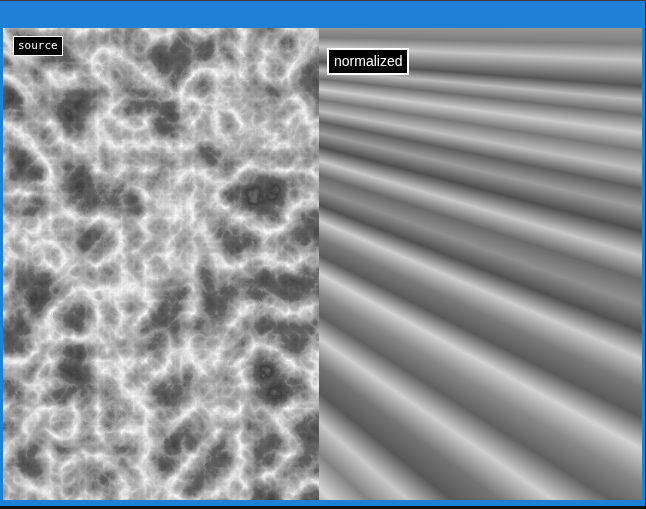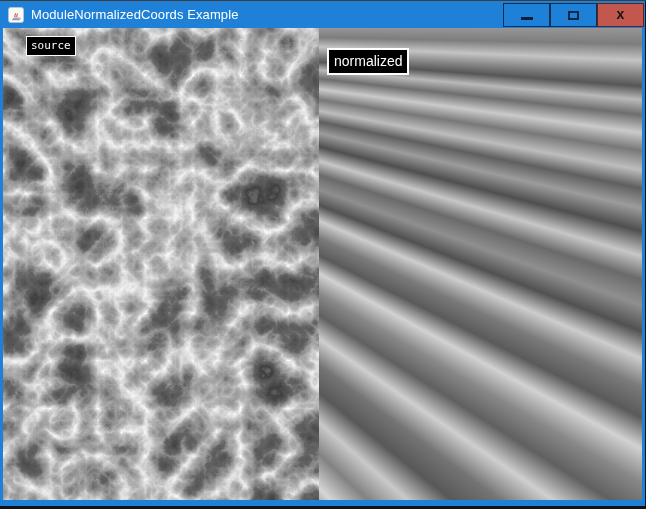--- a/index.html
+++ b/index.html
@@ -34,52 +34,31 @@
     background:conic-gradient(from 90deg at -140% 0%,
       #969696 0deg, #7d7d7d 1.2deg, #c4c4c4 2.4deg, #878787 3.4deg, #565656 4.3deg,
       #b9b9b9 5.3deg, #6e6e6e 6.4deg, #cacaca 7.7deg, #787878 9deg, #bdbdbd 10.4deg,
       #5f5f5f 11.7deg, #9c9c9c 13.1deg, #4f4f4f 14.7deg, #c7c7c7 16.4deg, #6a6a6a 18deg,
       #8f8f8f 19.7deg, #515151 21.4deg, #cdcdcd 23.1deg, #7a7a7a 24.9deg, #5a5a5a 26.7deg,
       #d2d2d2 28.5deg, #888888 30.4deg, #606060 32.4deg, #cfcfcf 34.5deg, #747474 36.7deg,
       #585858 38.9deg, #c9c9c9 41.1deg, #828282 43.3deg, #d6d6d6 45.5deg, #6f6f6f 47.6deg,
       #6f6f6f 360deg);}
 
   .img-label{position:absolute;background:#000;color:#fff;line-height:1;z-index:3;}
-  .img-label.src{left:23px;top:8px;border:1px solid #fff;padding:3px 4px 4px 4px;
+  .img-label.src{left:10px;top:8px;border:1px solid #fff;padding:3px 4px 4px 4px;
                  font-family:"DejaVu Sans Mono",monospace;font-size:11px;}
   .img-label.norm{left:8px;top:20px;border:2px solid #fff;padding:4px 5px 5px 5px;
                   font-family:"Liberation Sans",sans-serif;font-size:14px;}
 </style>
 </head>
 <body>
 
 <div class="frame">
   <div class="window">
 
-    <div class="titlebar">
-      <svg class="app-icon" viewBox="0 0 16 16">
-        <rect x="0.5" y="0.5" width="15" height="15" rx="2.2" fill="#fafafa" stroke="#b9c2cc"></rect>
-        <path d="M4.2 12.6 h7.6" stroke="#8d9aa8" stroke-width="1.2" fill="none"></path>
-        <path d="M5 10.8 h6 l-0.4 1.4 h-5.2 z" fill="#9aa7b4"></path>
-        <path d="M10.8 10.9 c1.5 -0.5 2.3 0.3 1.6 1 -0.5 0.5 -1.5 0.6 -2 0.4" fill="none" stroke="#9aa7b4" stroke-width="0.9"></path>
-        <path d="M7 9.8 c-1.4 -1.1 1 -1.8 0.3 -3.1 M9 9.8 c-1.2 -1.1 0.8 -1.7 0.3 -3" fill="none" stroke="#d94f35" stroke-width="1.1" stroke-linecap="round"></path>
-      </svg>
-      <div class="title">ModuleNormalizedCoords Example</div>
-      <div class="controls">
-        <div class="btn">
-          <div class="glyph-min"></div>
-        </div>
-        <div class="btn">
-          <div class="glyph-max"></div>
-        </div>
-        <div class="btn close">
-          <span class="glyph-close">x</span>
-        </div>
-      </div>
-    </div>
 
     <div class="content">
 
       <div class="panel source">
         <svg width="316" height="472">
           <defs>
             <filter id="srcNoise" x="-5%" y="-5%" width="110%" height="110%">
               <feTurbulence type="turbulence" baseFrequency="0.021" numOctaves="5" seed="11"></feTurbulence>
               <feColorMatrix type="matrix" values="0 0 1 0 0  0 0 1 0 0  0 0 1 0 0  0 0 0 0 1"></feColorMatrix>
               <feComponentTransfer>

